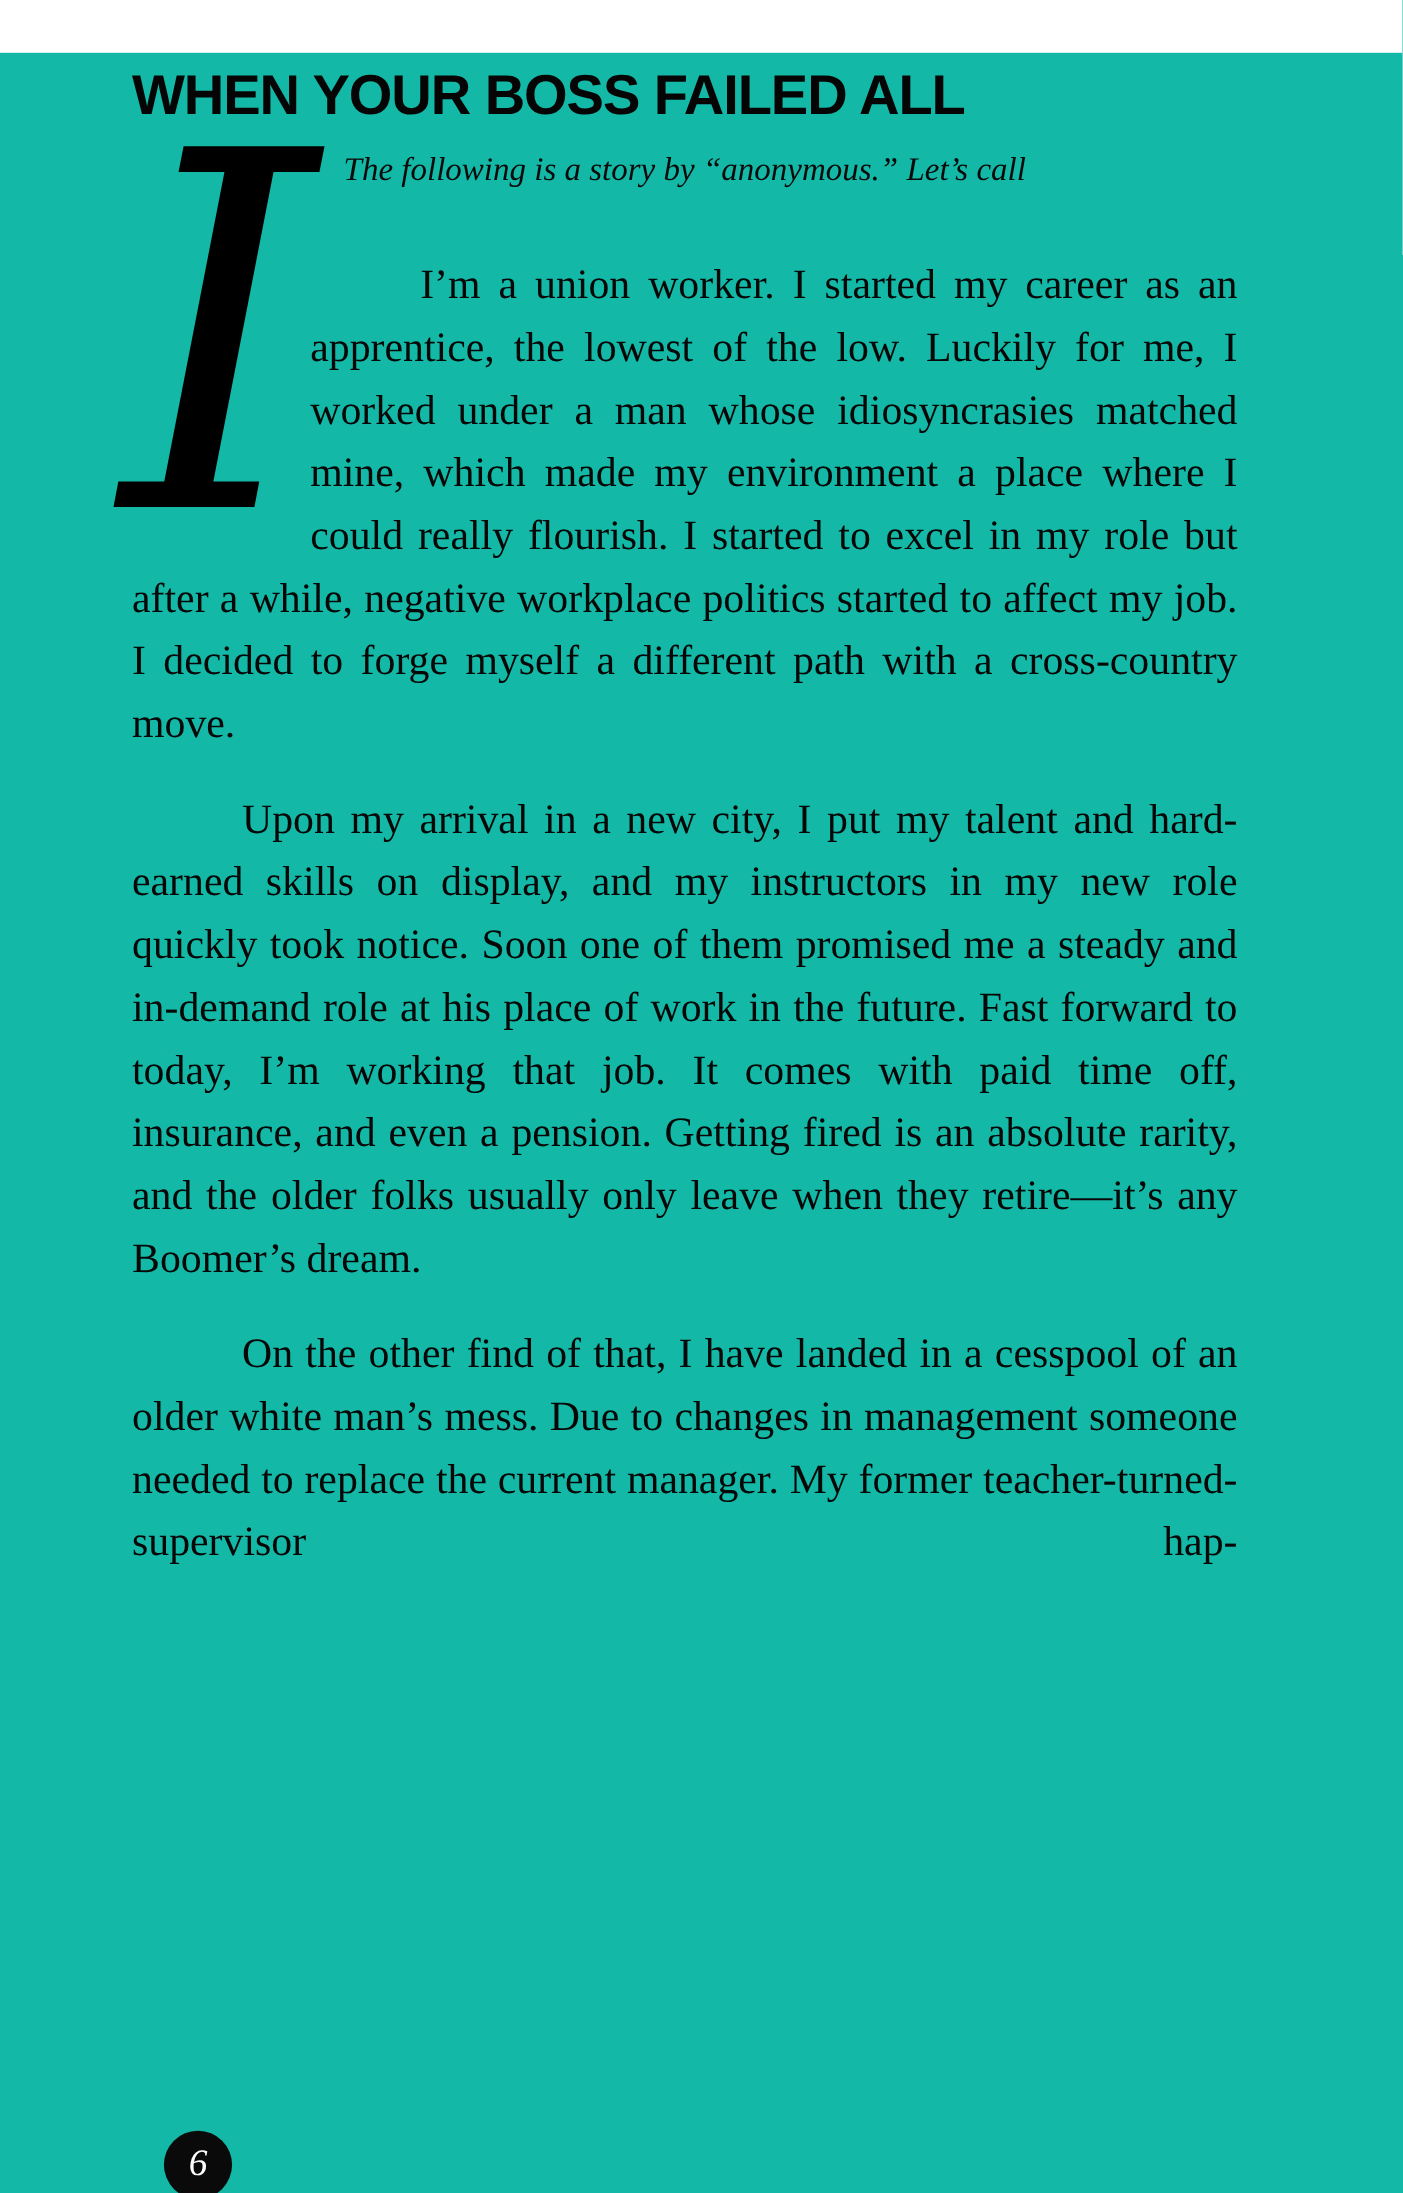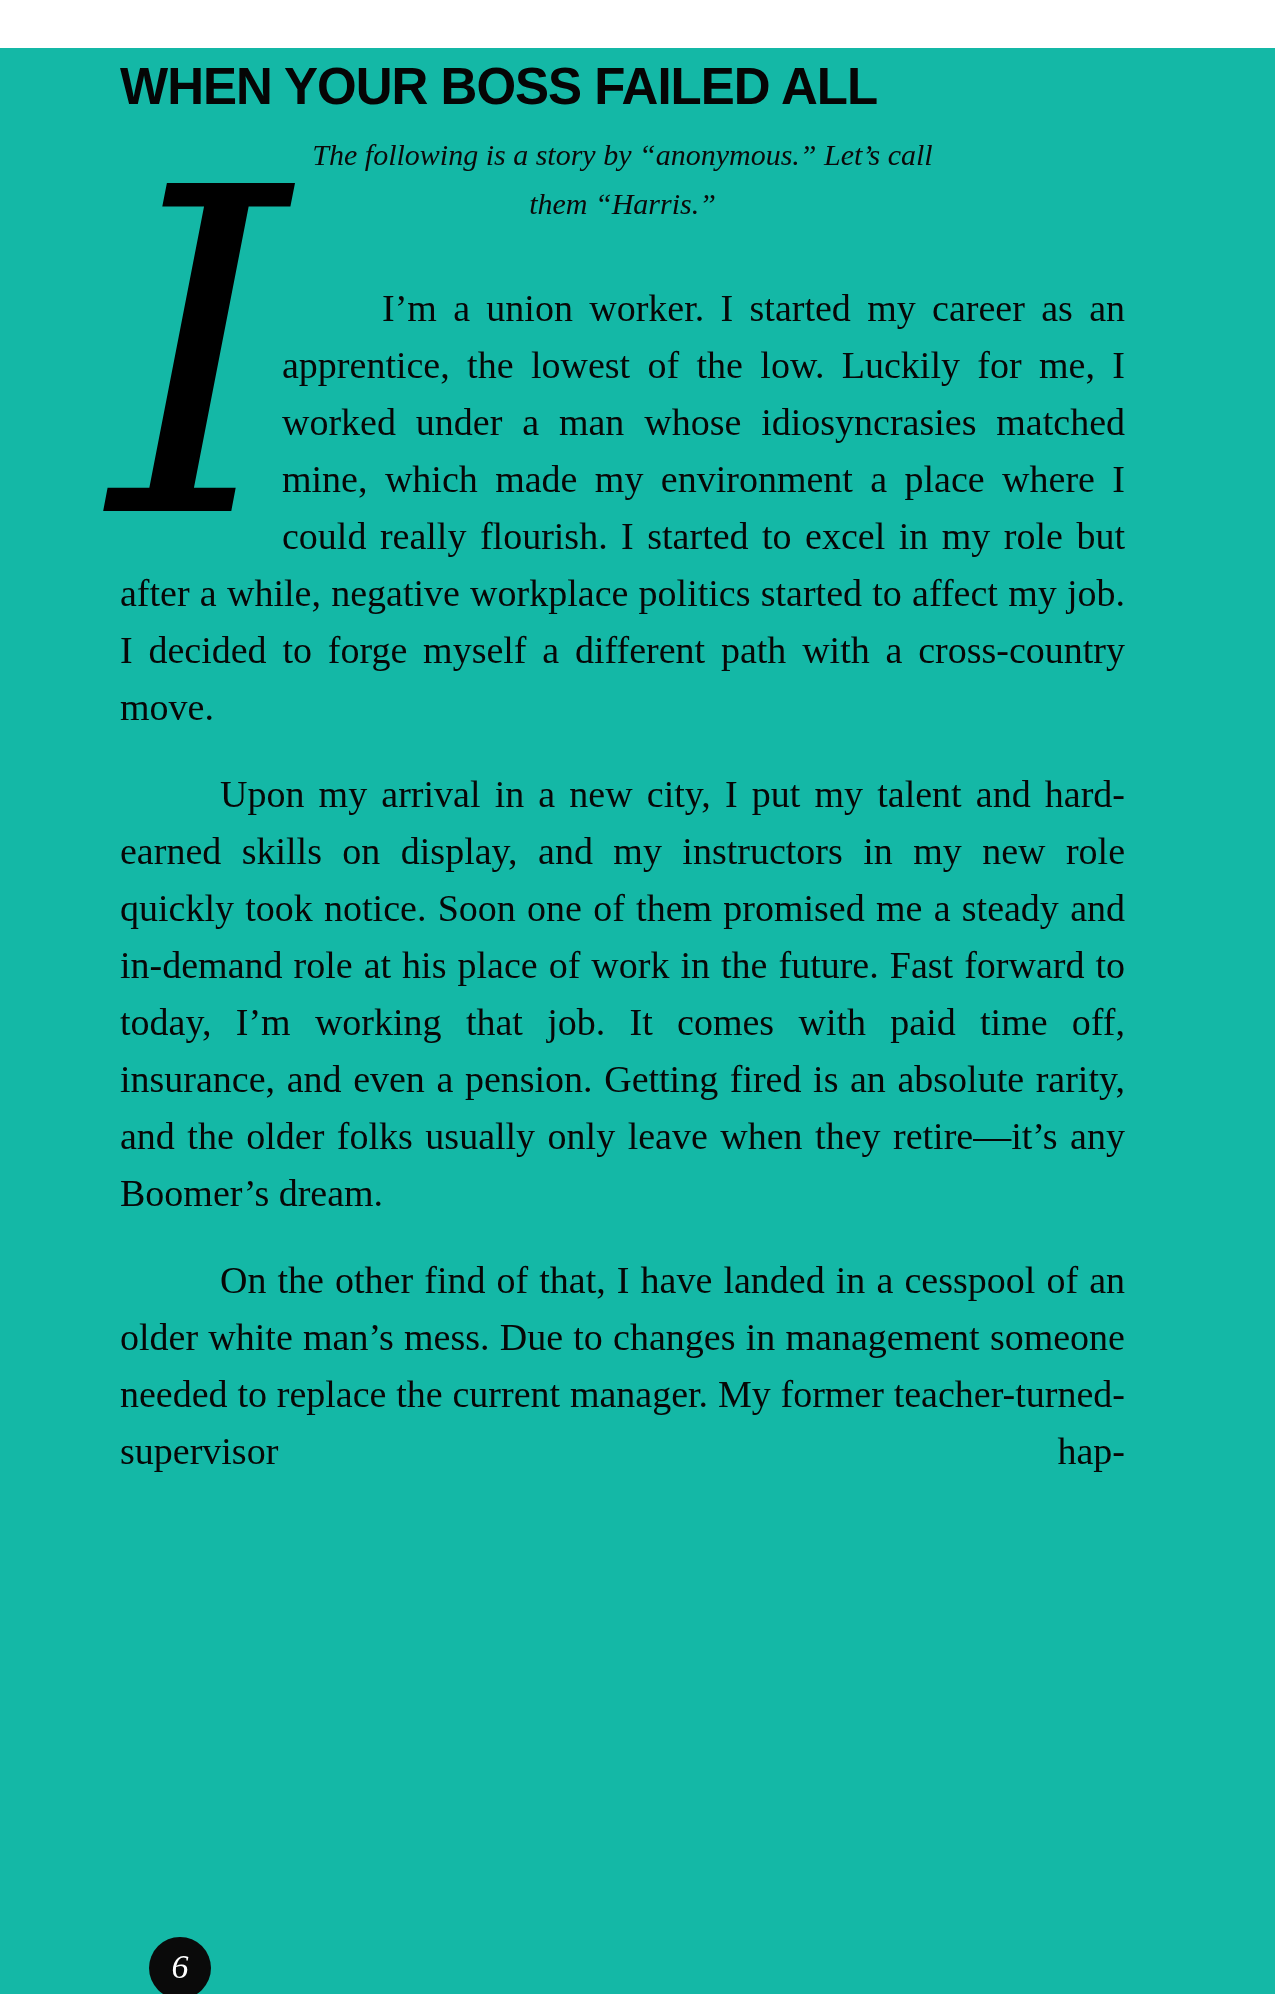--- a/index.html
+++ b/index.html
@@ -91,21 +91,20 @@
 <body>
 
 <div class="page">
 
   <h1 class="title">
     <span class="tline">WHEN YOUR BOSS FAILED ALL</span>
   </h1>
 
   <div class="subtitle">
     <span class="sline">The following is a story by “anonymous.” Let’s call</span>
-    <span class="sline">them “Harris.”</span>
   </div>
 
   <div class="story">
 
     <p class="body-para para-first">
       <span class="dropcap-box">
           <span class="dropcap-glyph">I</span>
         </span>
     </p>
 

